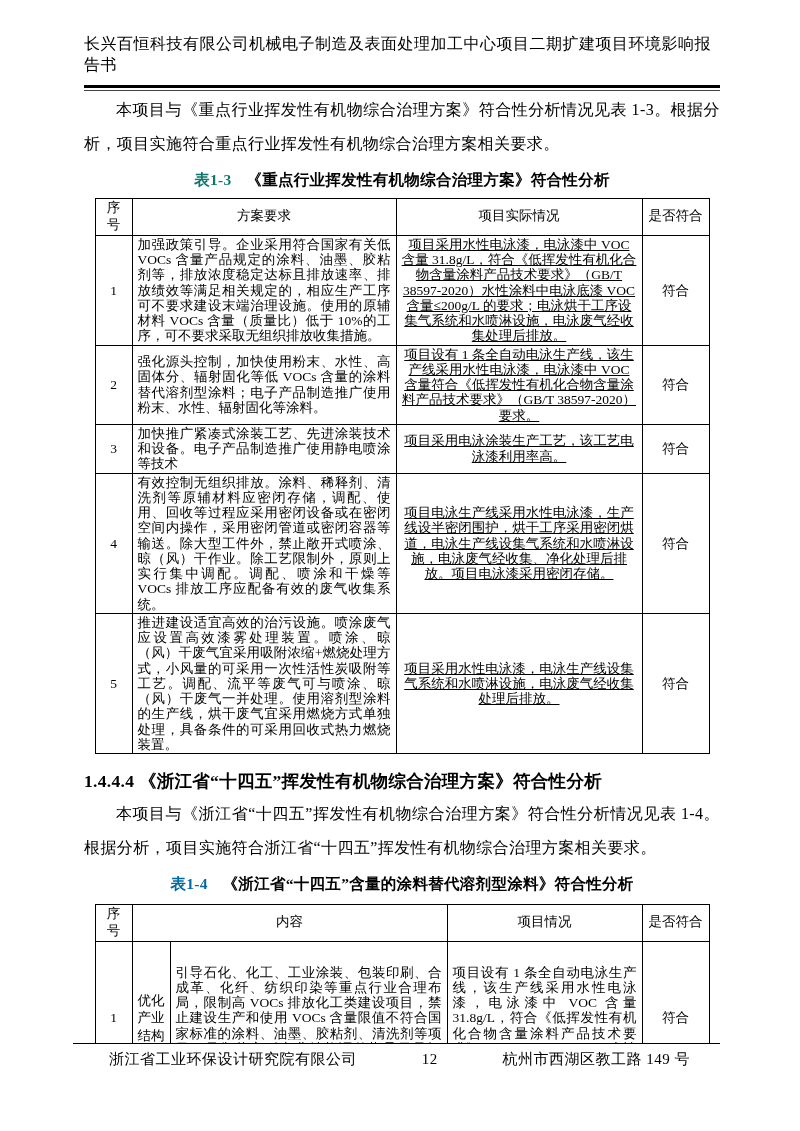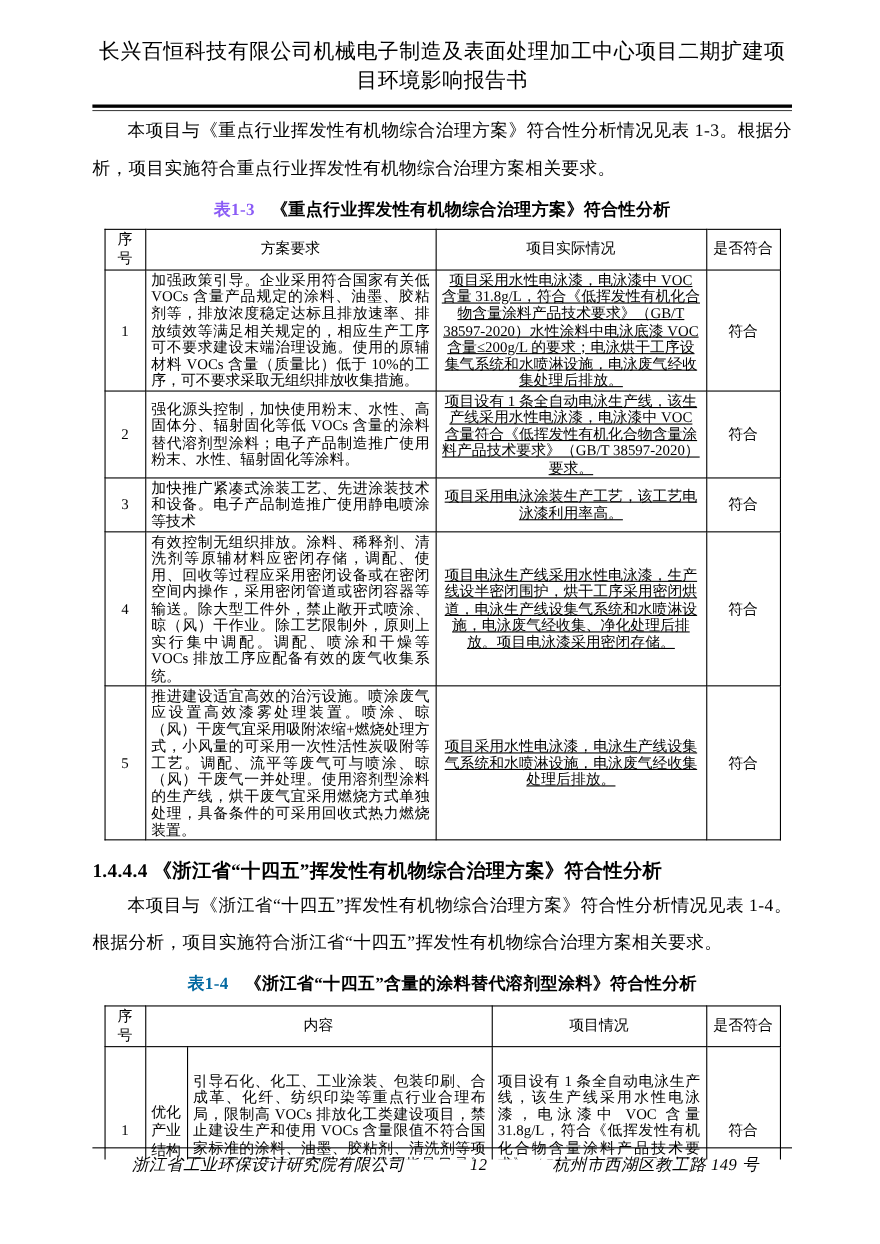--- a/index.html
+++ b/index.html
@@ -11,22 +11,21 @@
   .page{
     position:relative;
     width:800px;height:1131px;
     margin:0 auto;background:#fff;
     box-sizing:border-box;
     padding:34px 80px 0 84px;
     overflow:hidden;
   }
   
   .hdr-title{
-    text-align:center;
-    font-size:19px;
+    font-size:16px;
     letter-spacing:.5px;
     padding:0 0 9px 0;
   }
   .hdr-rule{
     height:2px;
     border-top:3px solid #000;
     border-bottom:1px solid #444;
   }
   
   .sec-heading{
@@ -74,21 +73,21 @@
   .c-num,.c-comply{text-align:center;}
   .c-req,.c-content,.c-situation{text-align:justify;}
   .c-actual{text-align:center;text-decoration:underline;}
   .c-cat{text-align:center;padding:1px 3px;line-height:1.3;}
   
   .t2-wrap{height:142px;overflow:hidden;}
   .cut-row td{height:150px;}
   
   .footer{
     position:absolute;
-    left:84px;right:80px;bottom:62px;font-style:italic;
+    left:73px;right:80px;bottom:62px;
   }
   .ftr-rule{border-top:1.5px solid #000;}
   .ftr-row{
     display:flex;
     justify-content:space-between;
     align-items:baseline;
     font-size:15px;
     padding:6px 30px 0 36px;
     letter-spacing:.5px;
   }
@@ -99,21 +98,21 @@
 <div class="page">
 
   <div>
     <div class="hdr-title">长兴百恒科技有限公司机械电子制造及表面处理加工中心项目二期扩建项目环境影响报告书</div>
     <div class="hdr-rule"></div>
   </div>
 
   <p class="body-para">本项目与《重点行业挥发性有机物综合治理方案》符合性分析情况见表 1-3。根据分析，项目实施符合重点行业挥发性有机物综合治理方案相关要求。</p>
 
   <div class="tbl-caption">
-    <span class="caption-label" style="color: #8b5cf6;">表1-3</span><span>《重点行业挥发性有机物综合治理方案》符合性分析</span>
+    <span class="caption-label" style="color: #0f766e;">表1-3</span><span>《重点行业挥发性有机物综合治理方案》符合性分析</span>
   </div>
 
   <table class="doc">
     <colgroup>
       <col style="width:37px">
         <col style="width:264px">
         <col style="width:246px">
         <col style="width:67px">
     </colgroup>
     <thead>

